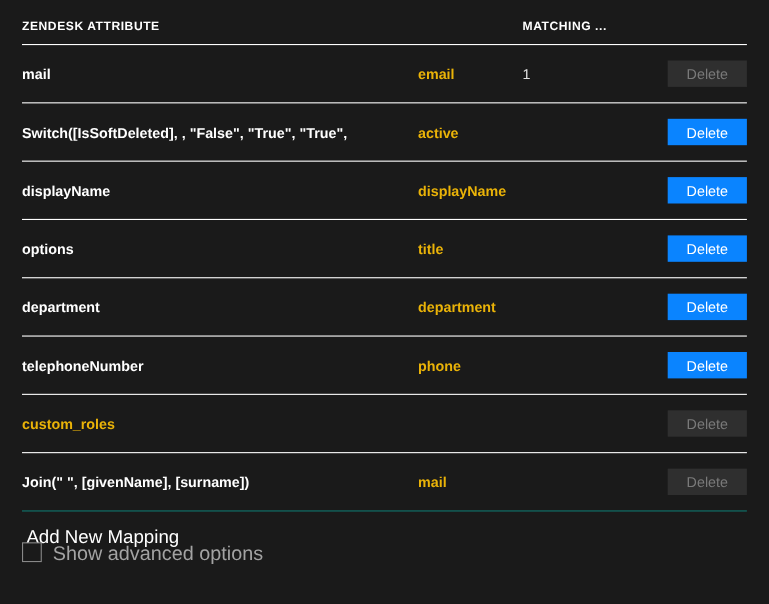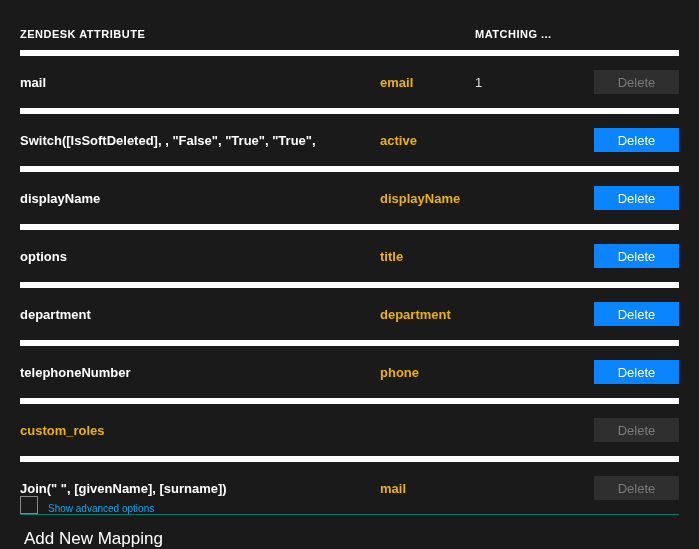--- a/index.html
+++ b/index.html
@@ -21,21 +21,21 @@
     height: 549px;
     padding: 0;
   }
   .table {
     width: 100%;
     padding: 0 20px;
   }
   .header-row {
     display: flex;
     align-items: center;
-    padding: 28px 0 10px 0;
+    padding: 18px 0 10px 0;
   }
   .header-cell {
     font-size: 11px;
     font-weight: 700;
     letter-spacing: 0.5px;
     text-transform: uppercase;
     color: #ffffff;
   }
   .col-zd {
     flex: 0 0 360px;
@@ -57,39 +57,39 @@
   }
   .col-action {
     flex: 1;
     display: flex;
     justify-content: flex-end;
   }
   .data-row {
     display: flex;
     align-items: center;
     padding: 14px 0;
-    border-top: 6px solid #ffffff;
+    border-top: 1px solid #ffffff;
     font-size: 13px;
   }
   .data-row .col-zd {
     font-weight: 600;
     color: #ffffff;
   }
   .data-row .col-app {
     font-weight: 700;
     color: #eab308;
   }
   .data-row .col-match {
     color: #e0e0e0;
   }
   .btn-delete {
     border: none;
     font-family: inherit;
     font-size: 13px;
-    width: 85px;
+    width: 72px;
     height: 24px;
     cursor: pointer;
     text-align: center;
   }
   .btn-delete.active {
     background: #0a84ff;
     color: #ffffff;
   }
   .btn-delete.disabled {
     background: #2f2f2f;
@@ -101,24 +101,24 @@
     border-top: 1px solid #0f766e;
     font-size: 17px;
     color: #ffffff;
     cursor: pointer;
   }
   .footer {
     position: absolute;
     left: 20px;
     bottom: 35px;
     display: flex;
-    align-items: flex-end;
+    align-items: flex-start;
     gap: 10px;
-    font-size: 10px;
-    color: #0ea5e9;
+    font-size: 18px;
+    color: #a3a3a3;
   }
   .checkbox {
     width: 18px;
     height: 18px;
     border: 1px solid #888;
     background: transparent;
     cursor: pointer;
   }
 </style>
 </head>

